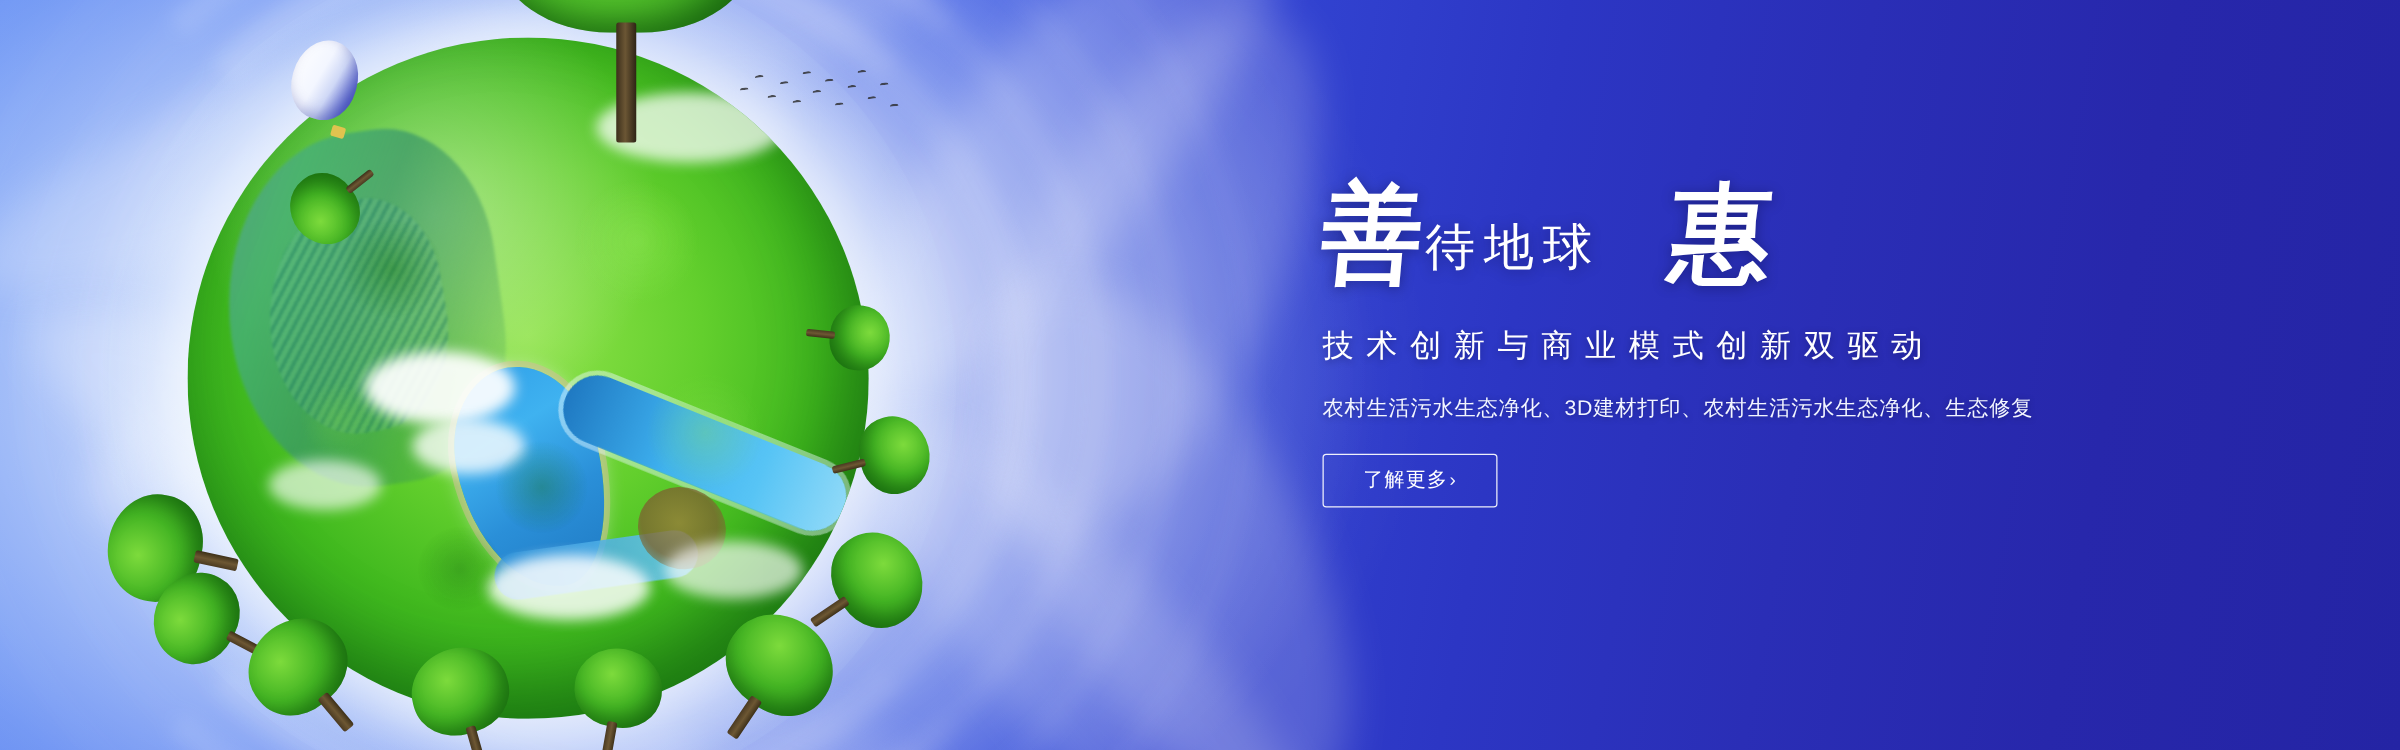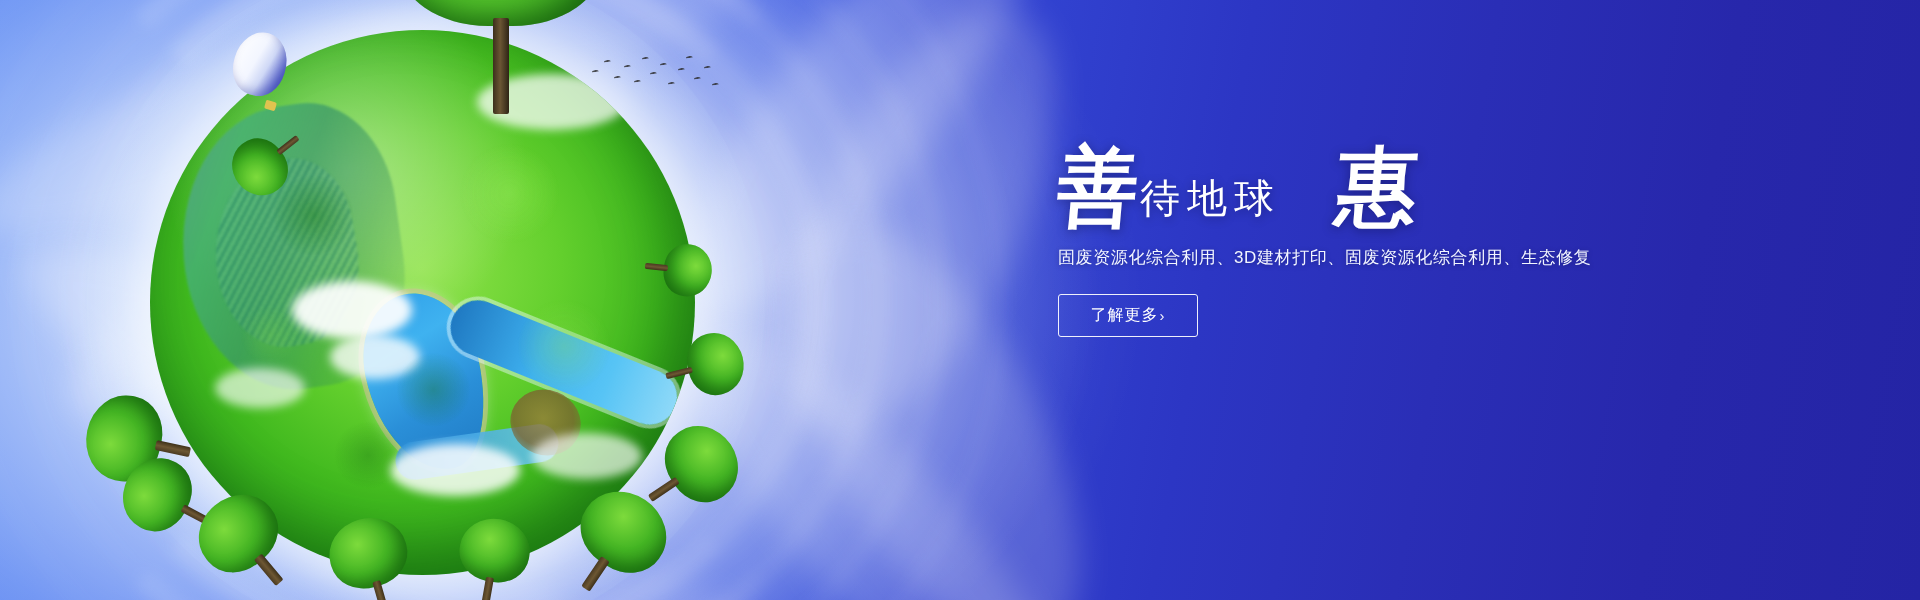--- a/index.html
+++ b/index.html
@@ -351,22 +351,23 @@
     <div class="headline">
       <span class="phrase">
         <span class="brush">善</span>
         <span class="rest">待地球</span>
       </span>
       <span class="phrase">
         <span class="brush">惠</span>
       </span>
     </div>
 
-
-    <div class="desc">固废资源化综合利用、3D建材打印、固废资源化综合利用、生态修复</div>
+    <div class="subtitle">技术创新与商业模式创新双驱动</div>
+
+    <div class="desc">农村生活污水生态净化、3D建材打印、农村生活污水生态净化、生态修复</div>
 
     <button class="cta">
       <span>了解更多</span>
       <span class="chev">›</span>
     </button>
 
   </div>
 </div>
 
 </body></html>

